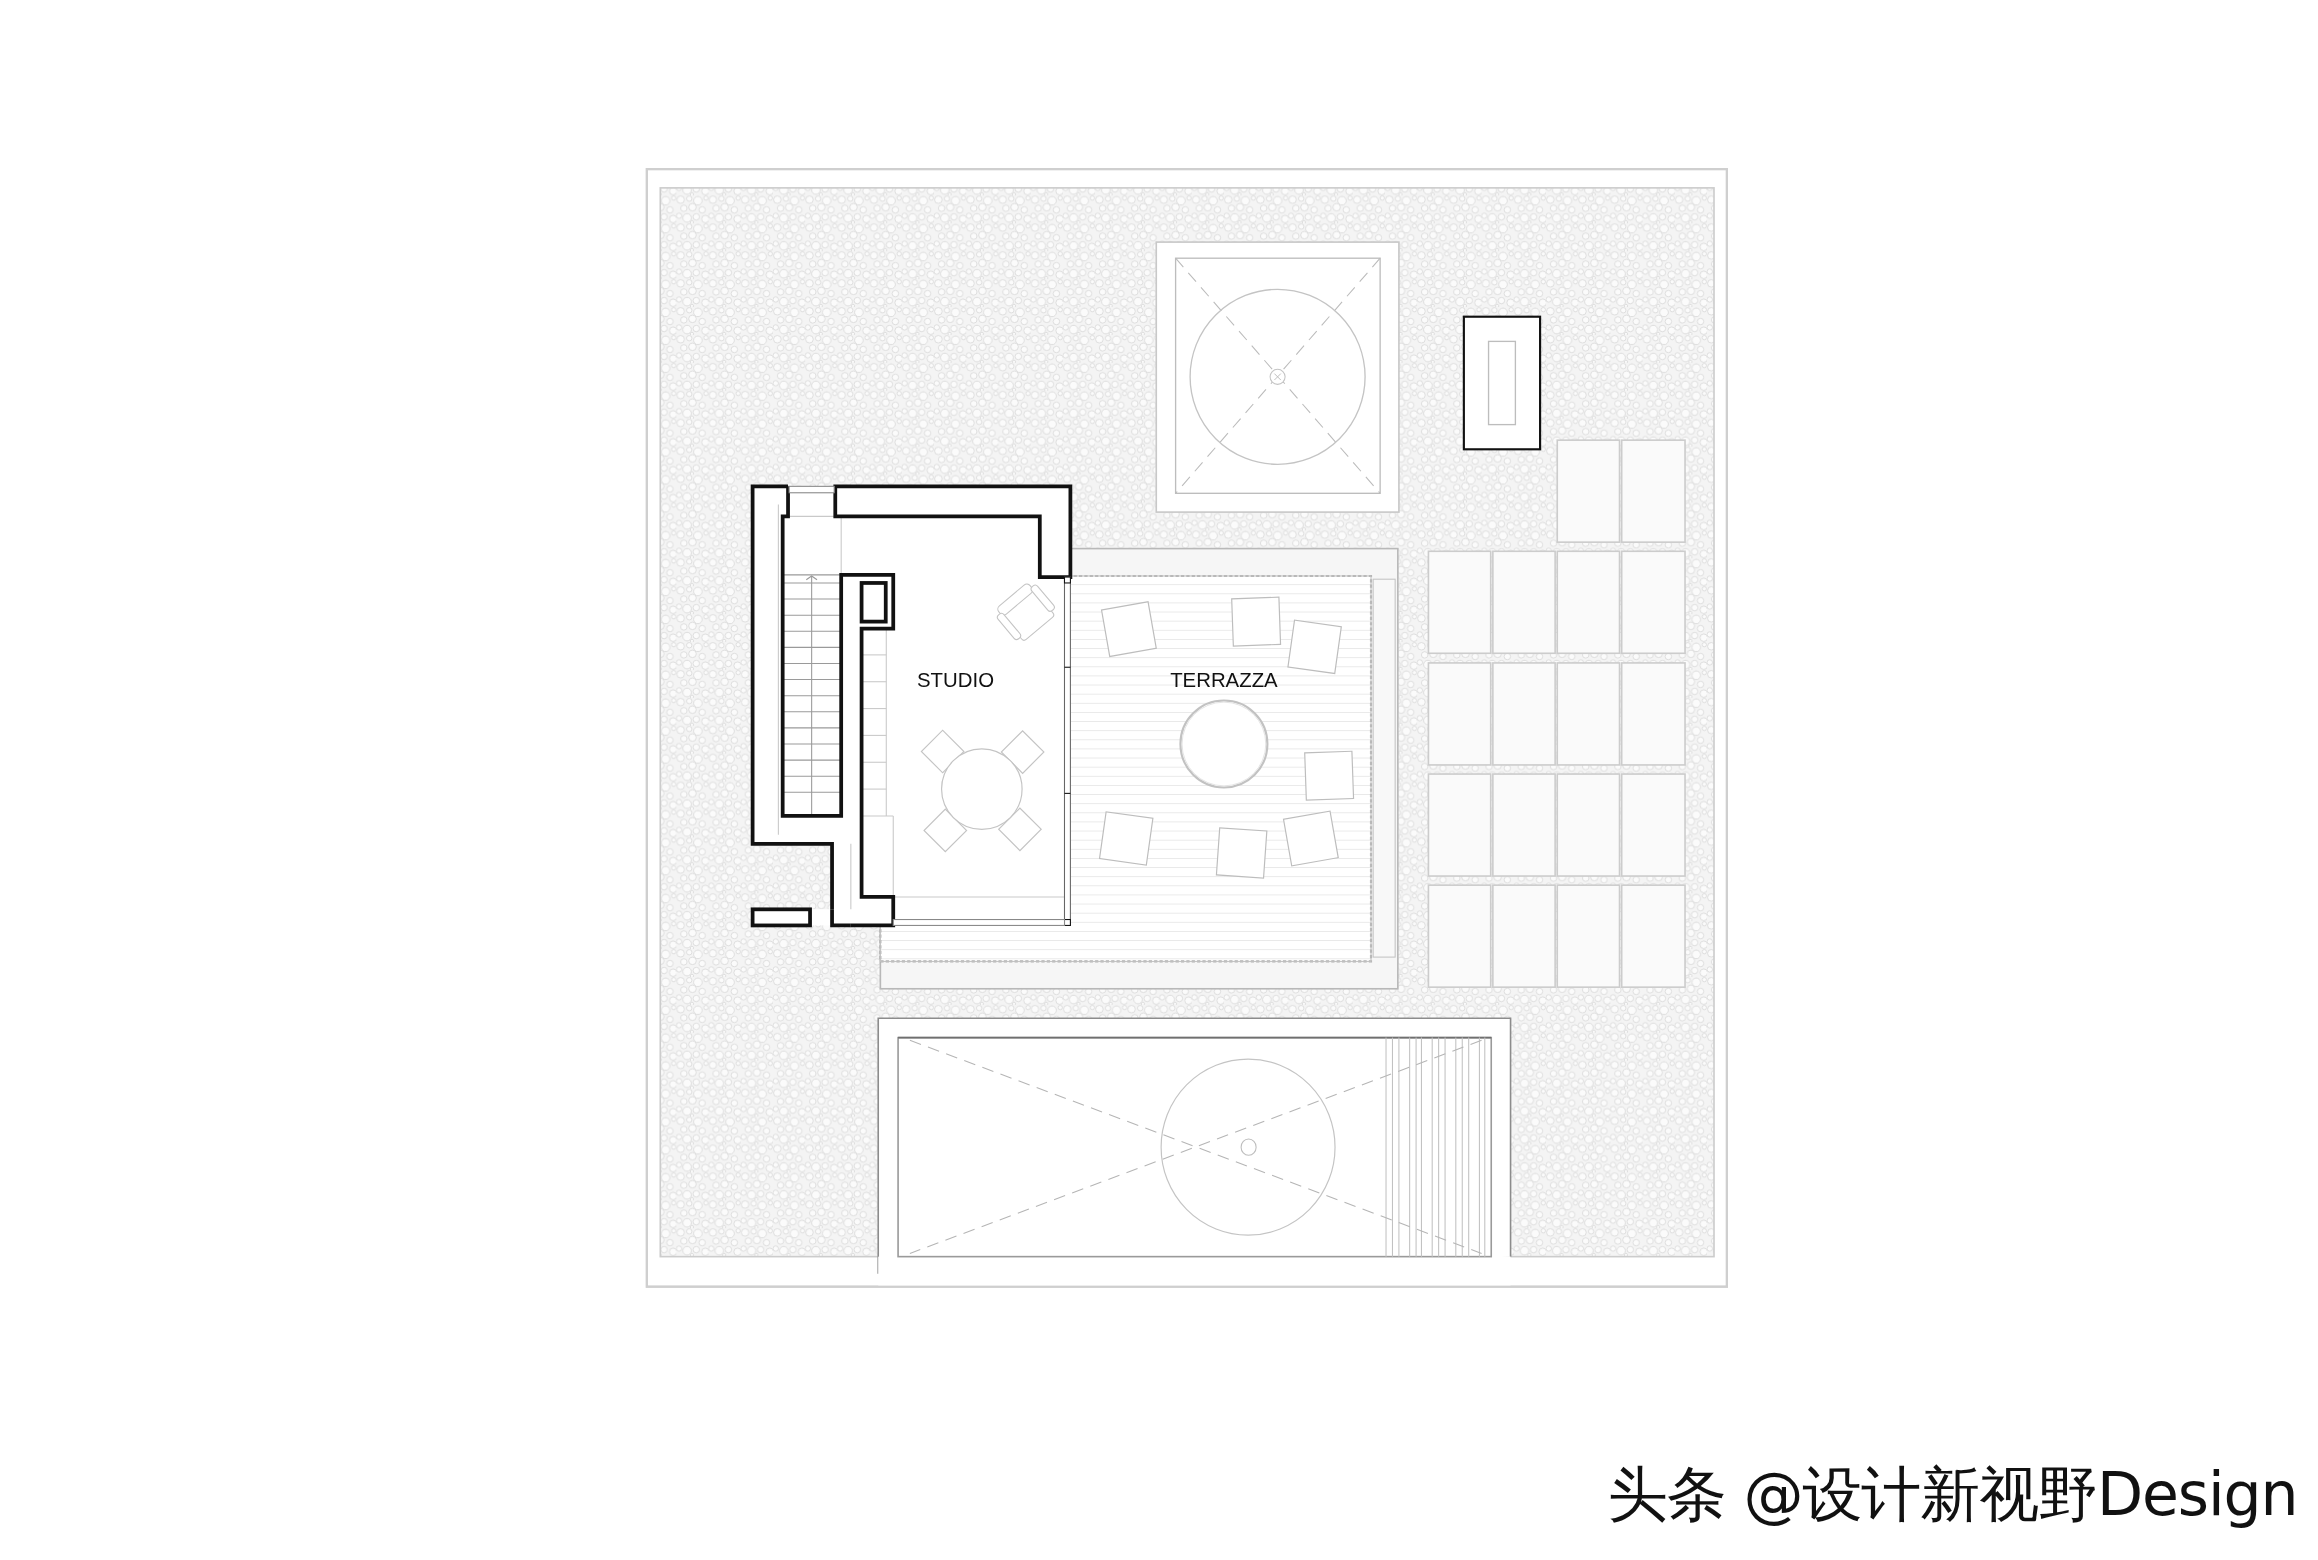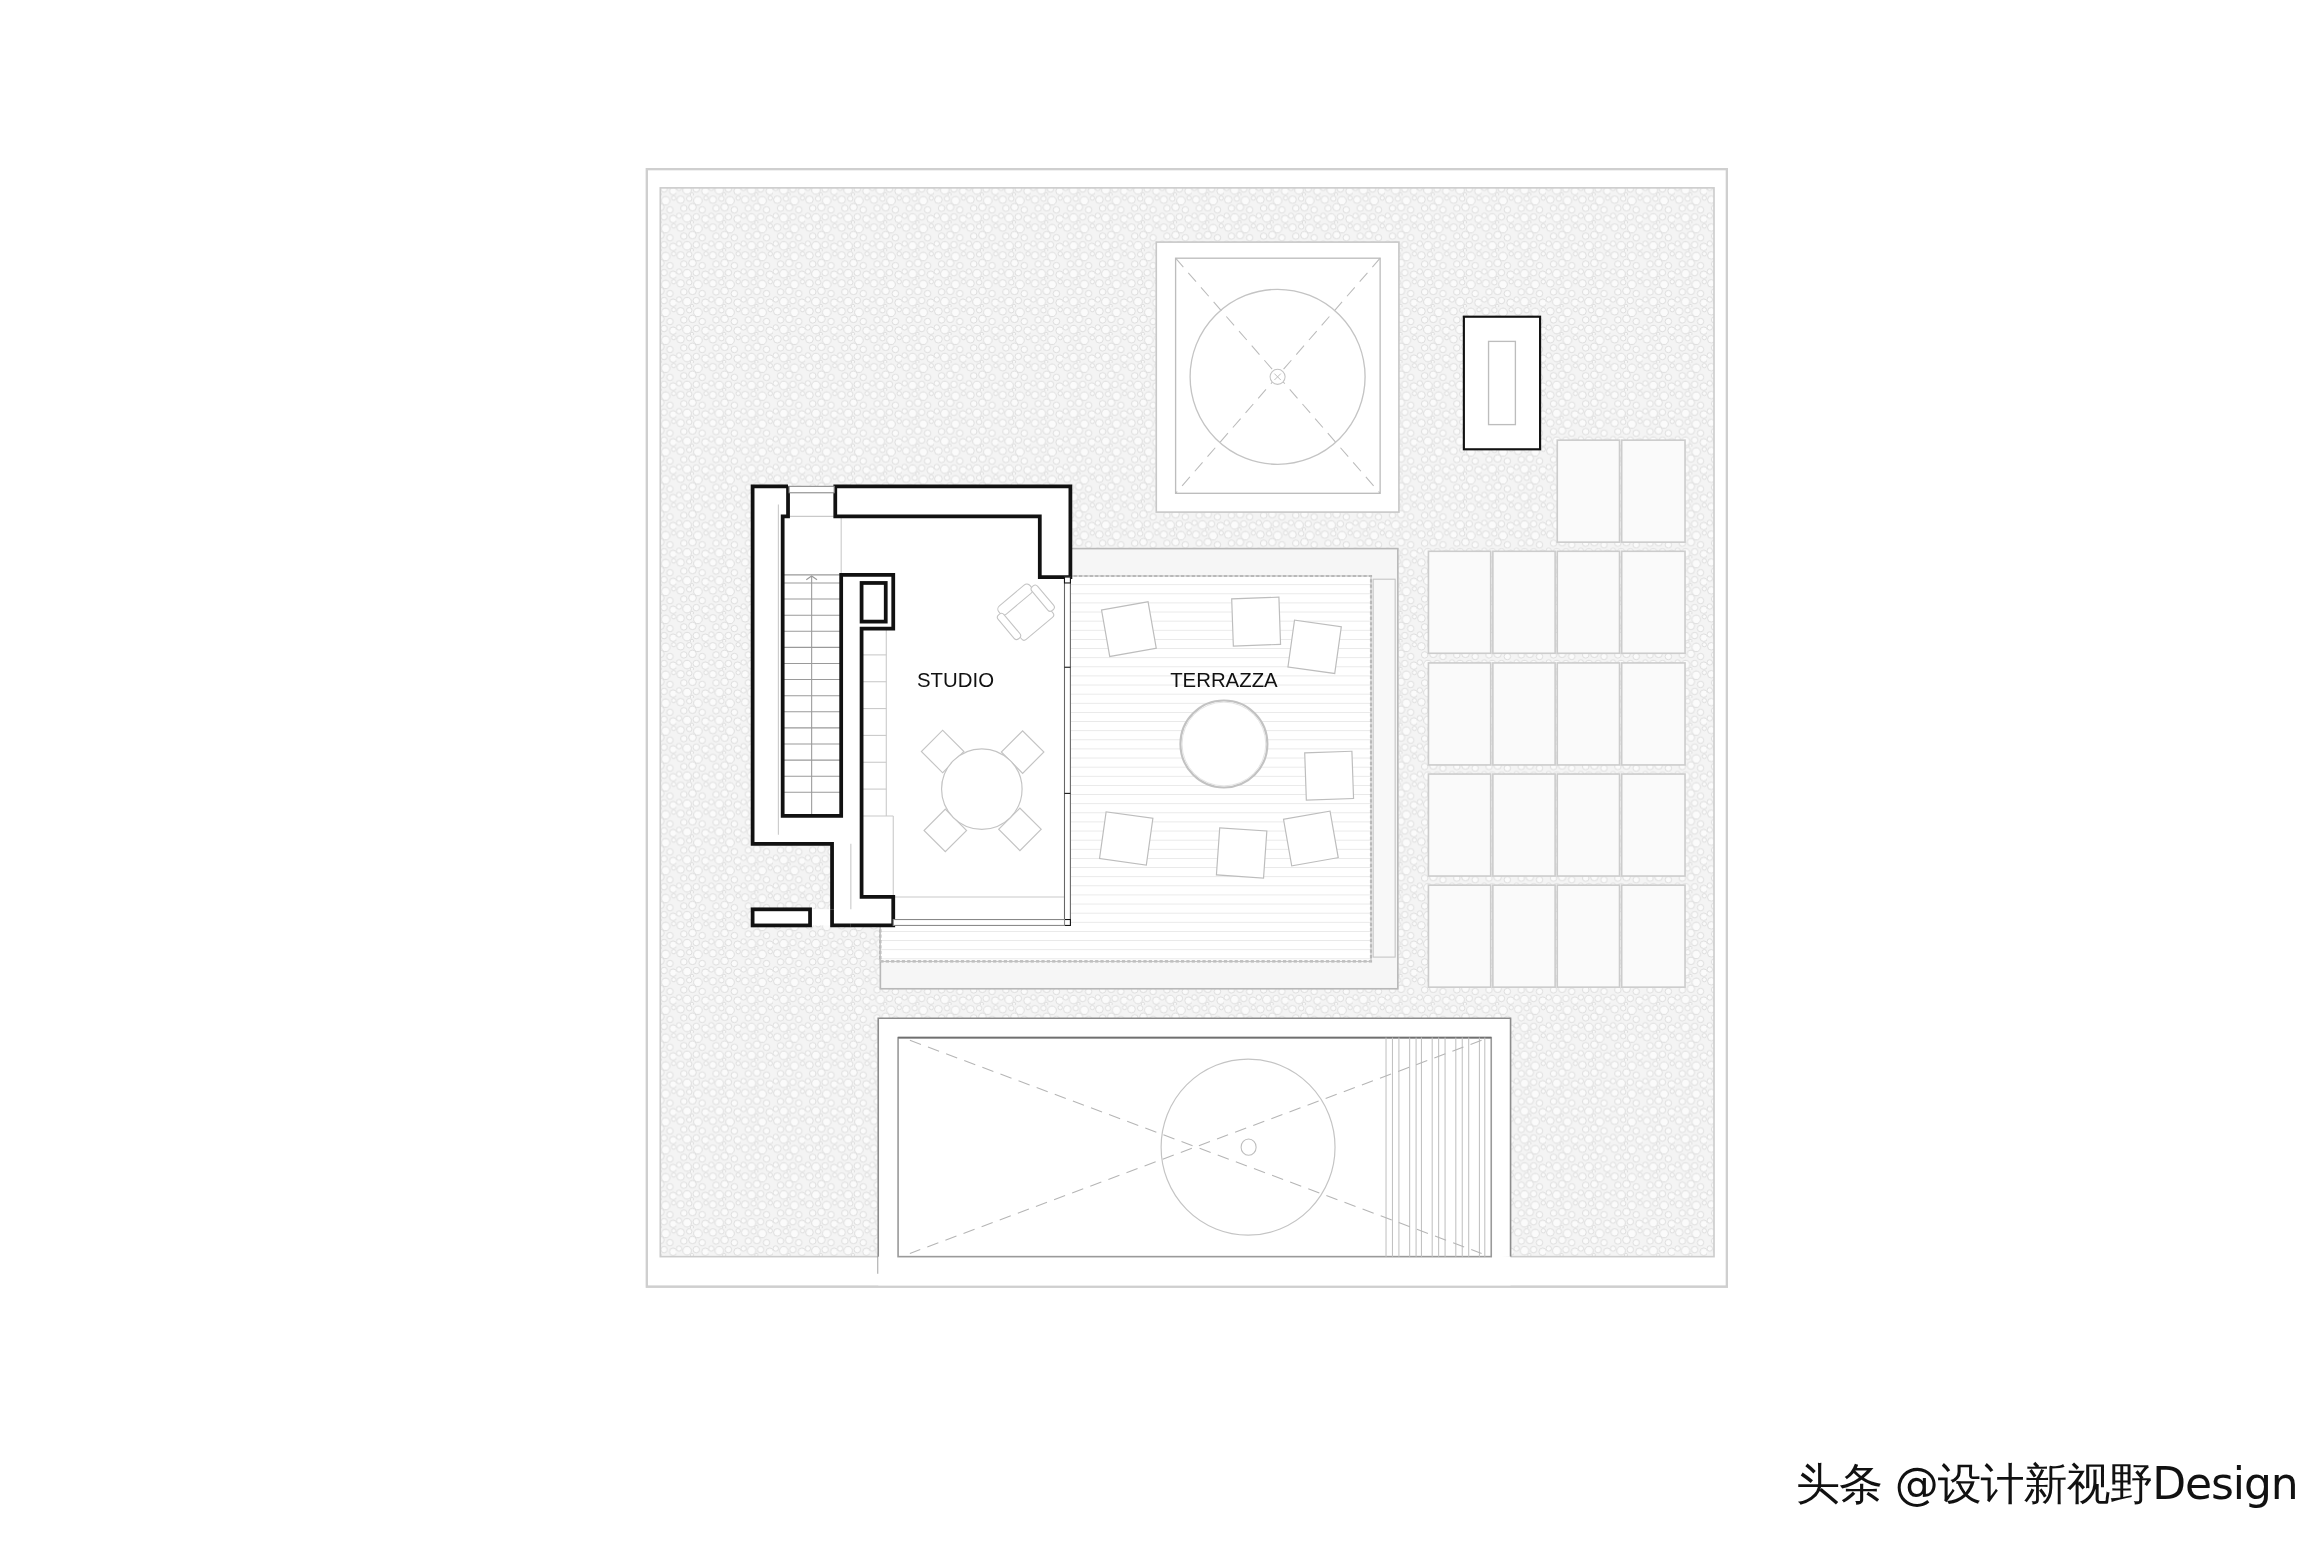--- a/index.html
+++ b/index.html
@@ -2,21 +2,21 @@
 <html style="font-size:8.6px"><head>
 <meta charset="utf-8">
 <style>
   html, body { margin: 0; padding: 0; background: #ffffff; }
   body { width: 2319px; height: 1561px; position: relative; overflow: hidden; }
   #plan { position: absolute; left: 0; top: 0; }
   .lbl { font-family: "Liberation Sans", "DejaVu Sans", sans-serif; fill: #111; }
   .wm {
     position: absolute; right: 21.5px; top: 1455px;
     font-family: "DejaVu Sans", "Liberation Sans", sans-serif;
-    font-size: 44px; color: #111; letter-spacing: -1.1px; white-space: nowrap;
+    font-size: 60px; color: #111; letter-spacing: -1.1px; white-space: nowrap;
   }
 </style>
 </head>
 <body>
 
 <svg id="plan" width="2319" height="1561" viewBox="0 0 4320 2908" xmlns="http://www.w3.org/2000/svg">
   <defs>
     <pattern id="gravel" x="0" y="0" width="60" height="52" patternUnits="userSpaceOnUse">
       <rect width="60" height="52" fill="#f4f4f4"></rect>
       <g fill="#fbfbfb" stroke="#d9d9d9" stroke-width="1.6">

